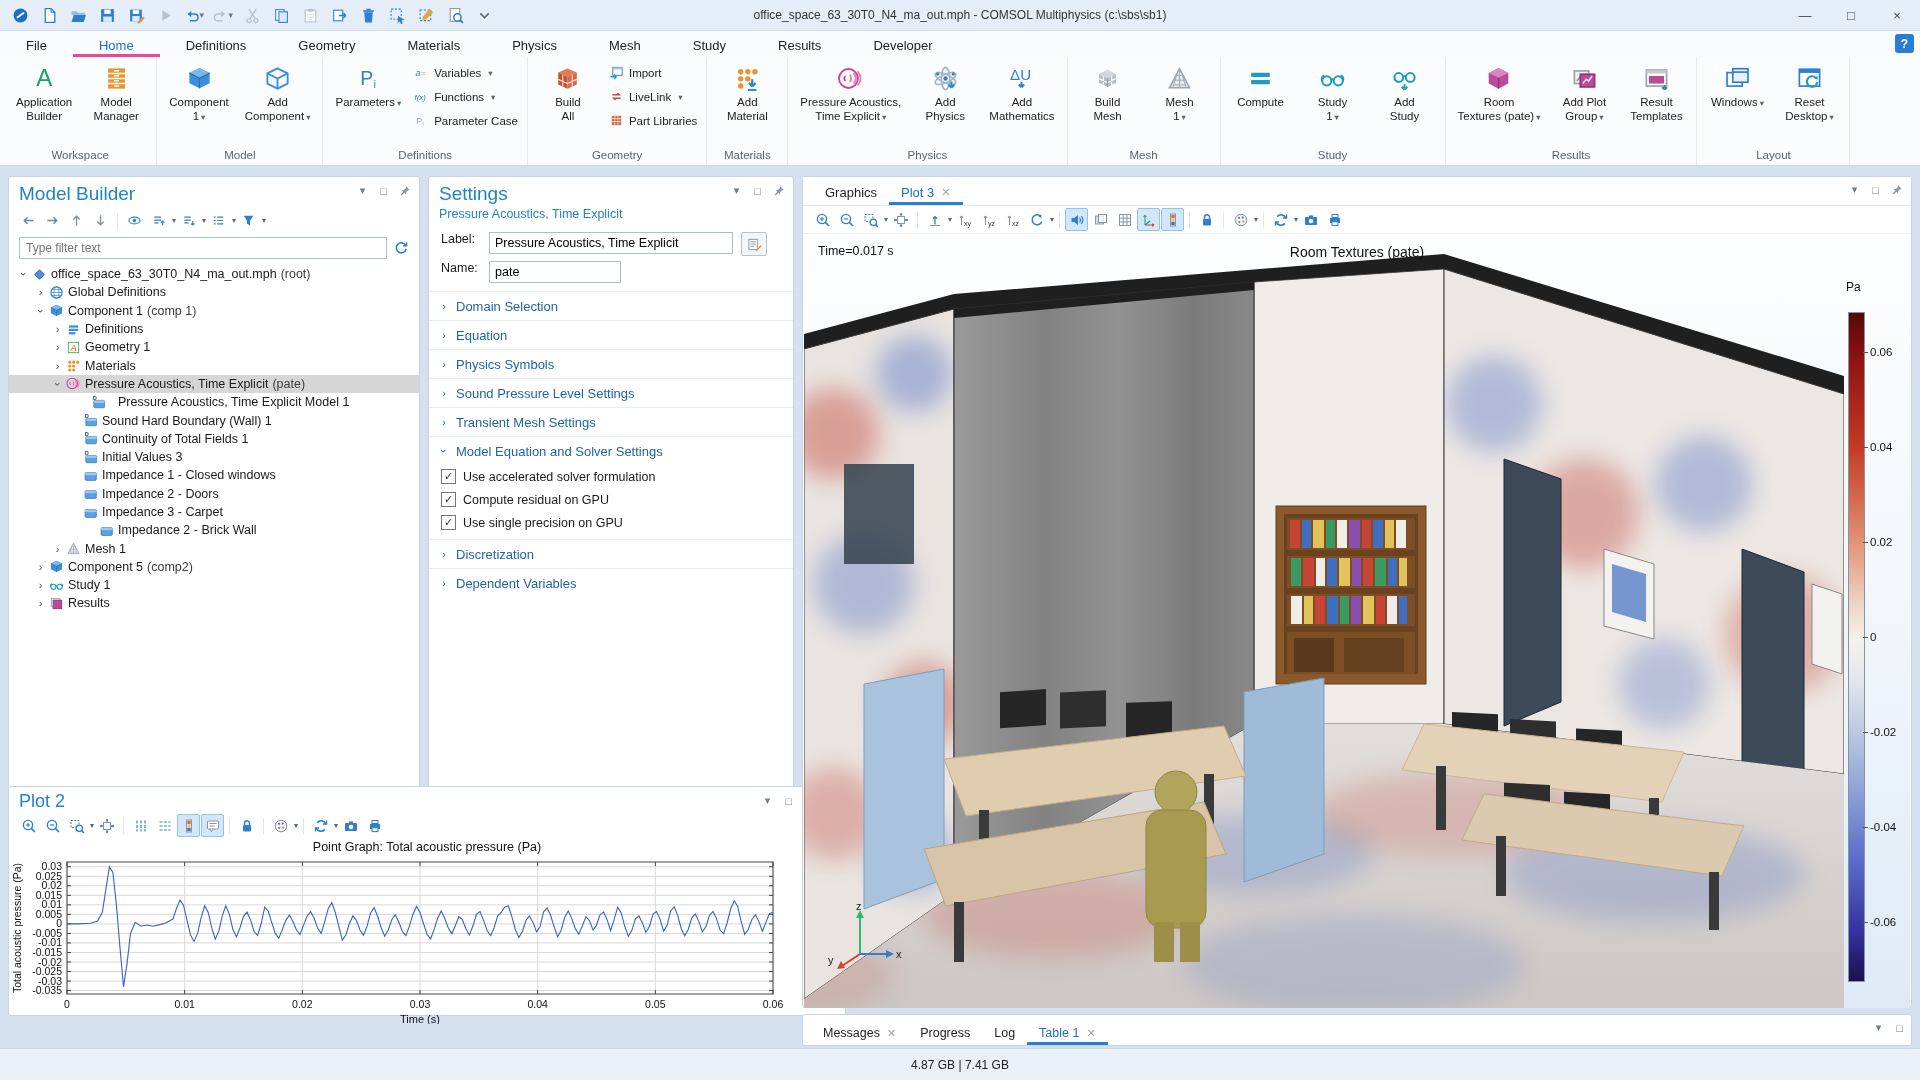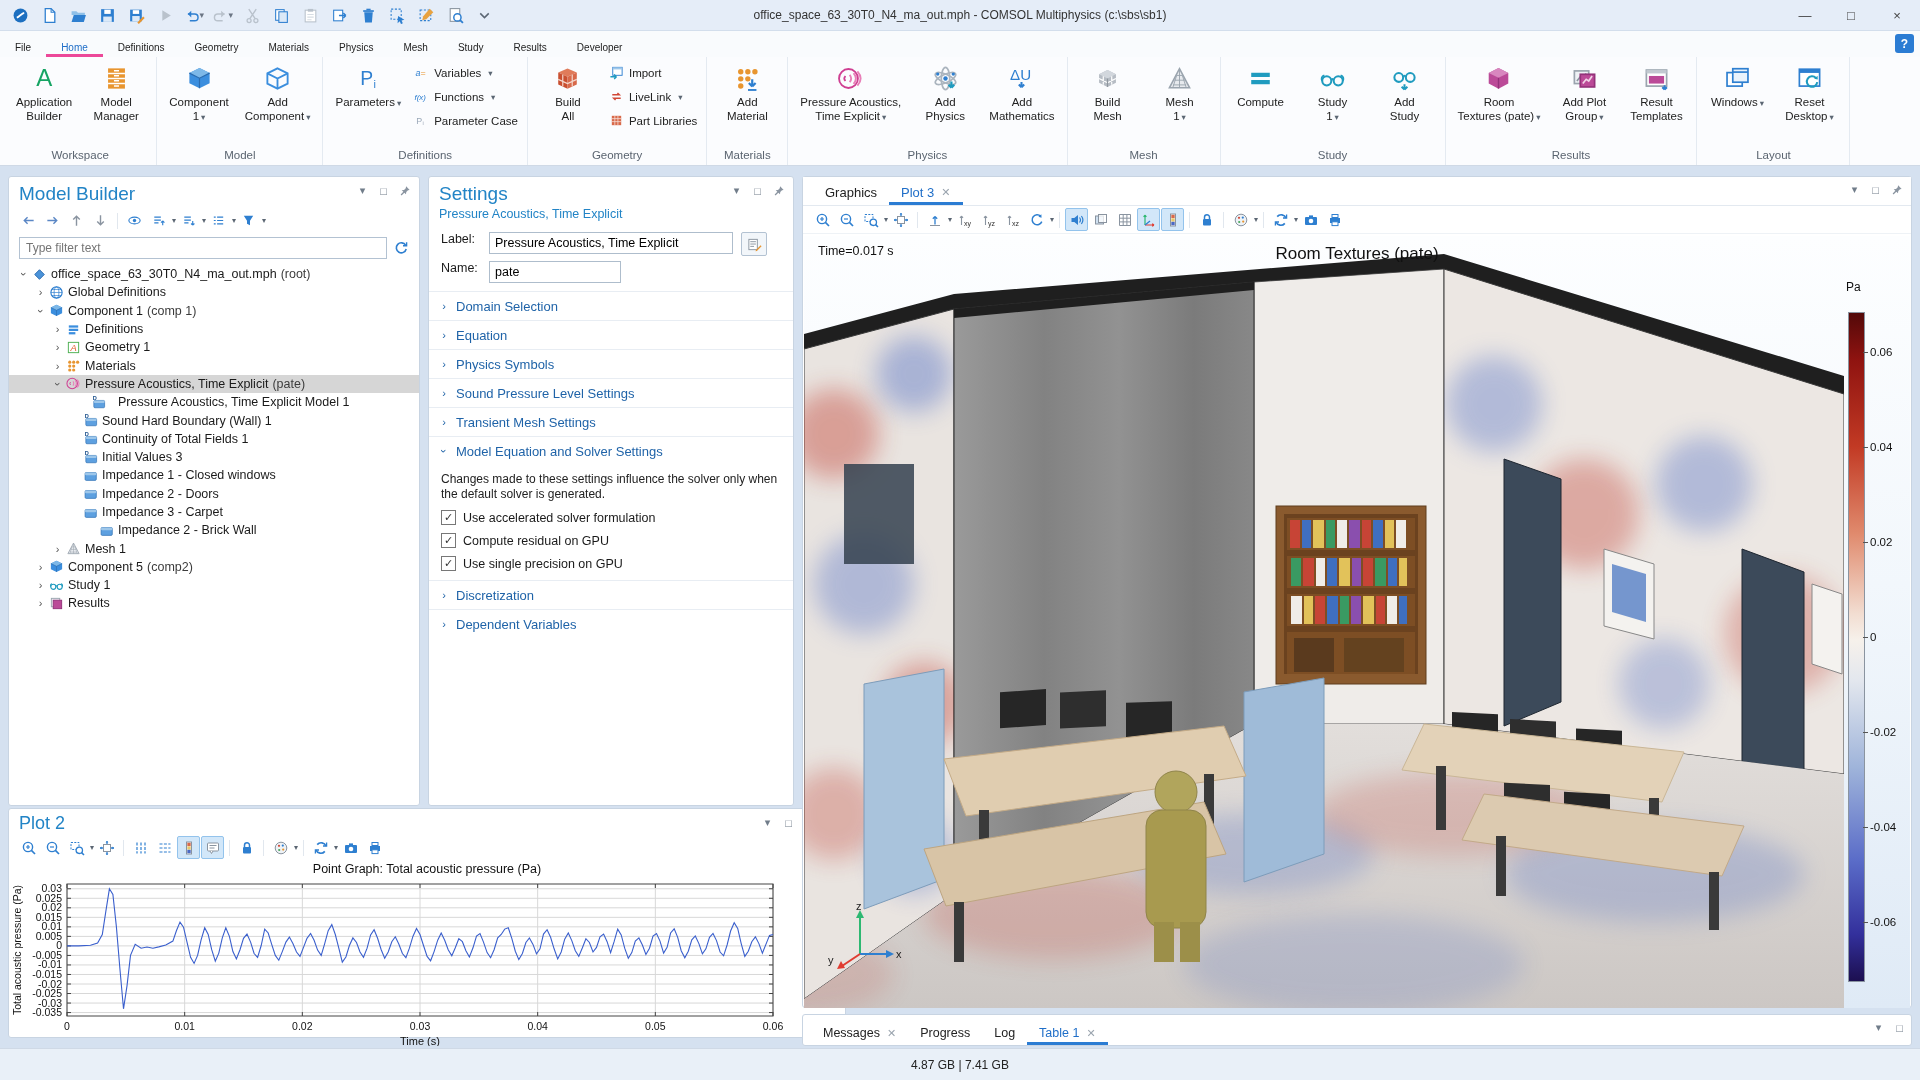--- a/index.html
+++ b/index.html
@@ -12,21 +12,21 @@
   .qat{display:flex;align-items:center;gap:9px;padding-left:10px;z-index:2}
   .qat .qbtn{display:flex;align-items:center;justify-content:center;width:20px;height:22px}
   .qat .qcaret{color:#6b7684;font-size:9px}
   .win-title{position:absolute;left:0;top:0;width:100%;height:30px;line-height:30px;
              text-align:center;font-size:12px;color:#333;pointer-events:none}
   .win-controls{position:absolute;right:0;top:0;height:30px;display:flex;z-index:2}
   .win-controls .wc{width:46px;height:30px;display:flex;align-items:center;justify-content:center;
                     font-size:13px;color:#444}
   
   .menubar{position:absolute;left:0;top:31px;width:1920px;height:26px;background:#f9fbfd;display:flex;align-items:flex-end}
-  .mtab{padding:3px 15px 4px;font-size:10px;color:#222;cursor:default}
+  .mtab{padding:3px 26px 4px;font-size:13px;color:#222;cursor:default}
   .mtab.active{color:#1f6ec8;border-bottom:3px solid #ec4899;padding-bottom:1px}
   .help-btn{position:absolute;right:6px;top:3px;width:19px;height:19px;background:#2b7cd3;color:#fff;
             border-radius:3px;font-size:12px;display:flex;align-items:center;justify-content:center;font-weight:bold}
   
   .ribbon{position:absolute;left:0;top:57px;width:1920px;height:109px;background:#fbfcfe;
           border-bottom:1px solid #cfd9e6;display:flex;align-items:stretch;padding-left:4px;box-sizing:border-box}
   .rb-group{display:flex;flex-direction:column;border-right:1px solid #e4eaf1;padding:3px 5px 0}
   .rb-row{flex:1;display:flex;align-items:flex-start;gap:2px}
   .rb-big{display:flex;flex-direction:column;align-items:center;min-width:56px;padding:3px 7px 0;font-size:11.5px;
           color:#222;text-align:center;line-height:13.5px;border-radius:3px}
@@ -77,21 +77,21 @@
   .graph-title-row{position:relative;text-align:center;font-size:12.5px;color:#111;height:16px;margin-top:1px}
   .graph-mini-icon{position:absolute;right:14px;top:-2px}
   
   .gtabs{display:flex;align-items:flex-end;height:28px;border-bottom:1px solid #e3e9f0;padding-left:10px;background:#fff}
   .gtab{display:flex;align-items:center;gap:7px;padding:4px 12px 5px;font-size:13px;color:#222}
   .gtab.active{color:#1f6ec8;border-bottom:3px solid #2b7cd3;padding-bottom:2px}
   .tabx{color:#9aa4ae;font-size:11px}
   .canvas{position:absolute;left:1px;top:59px;width:1106px;height:772px;
           background:linear-gradient(180deg,#fdfeff 0%,#f2f7fc 45%,#dfeaf6 100%);overflow:hidden}
   .time-label{position:absolute;left:14px;top:8px;font-size:12.5px;color:#111}
-  .gplot-title{position:absolute;left:0;top:8px;width:100%;text-align:center;font-size:17px;color:#111}
+  .gplot-title{position:absolute;left:0;top:8px;width:100%;text-align:center;font-size:14px;color:#111}
   .cbar{position:absolute;left:1044px;top:76px;width:15px;height:668px;border:1px solid #8a94a0;
         background:linear-gradient(180deg,#530909 0%,#8f1310 7%,#c23a24 20%,#e08a6d 33%,#f2ddd1 45%,
         #f6f1eb 49%,#e3e7ee 55%,#9fb4da 68%,#5a6cc8 82%,#33309c 93%,#1c0f50 100%)}
   .cbar-unit{position:absolute;left:1042px;top:44px;font-size:12px;color:#111}
   .cbar-tick{position:absolute;left:1066px;font-size:11.5px;color:#111}
   .triad{position:absolute;left:22px;bottom:36px}
   
   .dock{position:absolute;left:802px;top:1014px;width:1110px;height:32px;background:#fff;
         border:1px solid #c8d4e2;border-radius:3px;display:flex;align-items:flex-end;padding-left:8px;box-sizing:border-box}
   .statusbar{position:absolute;left:0;top:1048px;width:1920px;height:32px;background:#e9f0f8;
@@ -933,21 +933,20 @@
         <span>Sound Pressure Level Settings</span>
       </div>
       <div class="sec-row">
         <span class="sec-chev">›</span>
         <span>Transient Mesh Settings</span>
       </div>
       <div class="sec-row">
         <span class="sec-chev open">›</span>
         <span>Model Equation and Solver Settings</span>
       </div>
-      <div class="sec-note">Changes made to these settings influence the solver only when the default solver is generated.</div>
       <div class="chk-row">
         <span class="chk">✓</span>
         <span>Use accelerated solver formulation</span>
       </div>
       <div class="chk-row">
         <span class="chk">✓</span>
         <span>Compute residual on GPU</span>
       </div>
       <div class="chk-row">
         <span class="chk">✓</span>
@@ -958,21 +957,21 @@
         <span class="sec-chev">›</span>
         <span>Discretization</span>
       </div>
       <div class="sec-row">
         <span class="sec-chev">›</span>
         <span>Dependent Variables</span>
       </div>
     </div>
 </div>
 
-<div class="panel" style="left:8px;top:808px;width:838px;height:230px">
+<div class="panel" style="left:8px;top:786px;width:838px;height:230px">
   <div class="panel-title" style="font-size:18px;padding:4px 10px 0">Plot 2</div>
   <div class="panel-controls">
     <span class="pcico">▾</span>
     <span class="pcico">□</span>
     <span class="pcico" id="p2-pin">
         <svg width="12" height="12" viewBox="0 0 16 16" fill="none">
           <path d="M9.5 1.8l4.7 4.7-2.2.5-2.3 2.3-.4 3.1-2.2-2.2L3.4 14l-1.2-1.2 3.6-3.7-2.2-2.2 3.1-.4 2.3-2.3z" fill="#8a94a0"></path>
         </svg>
       </span>
     <span class="pcico">×</span>

